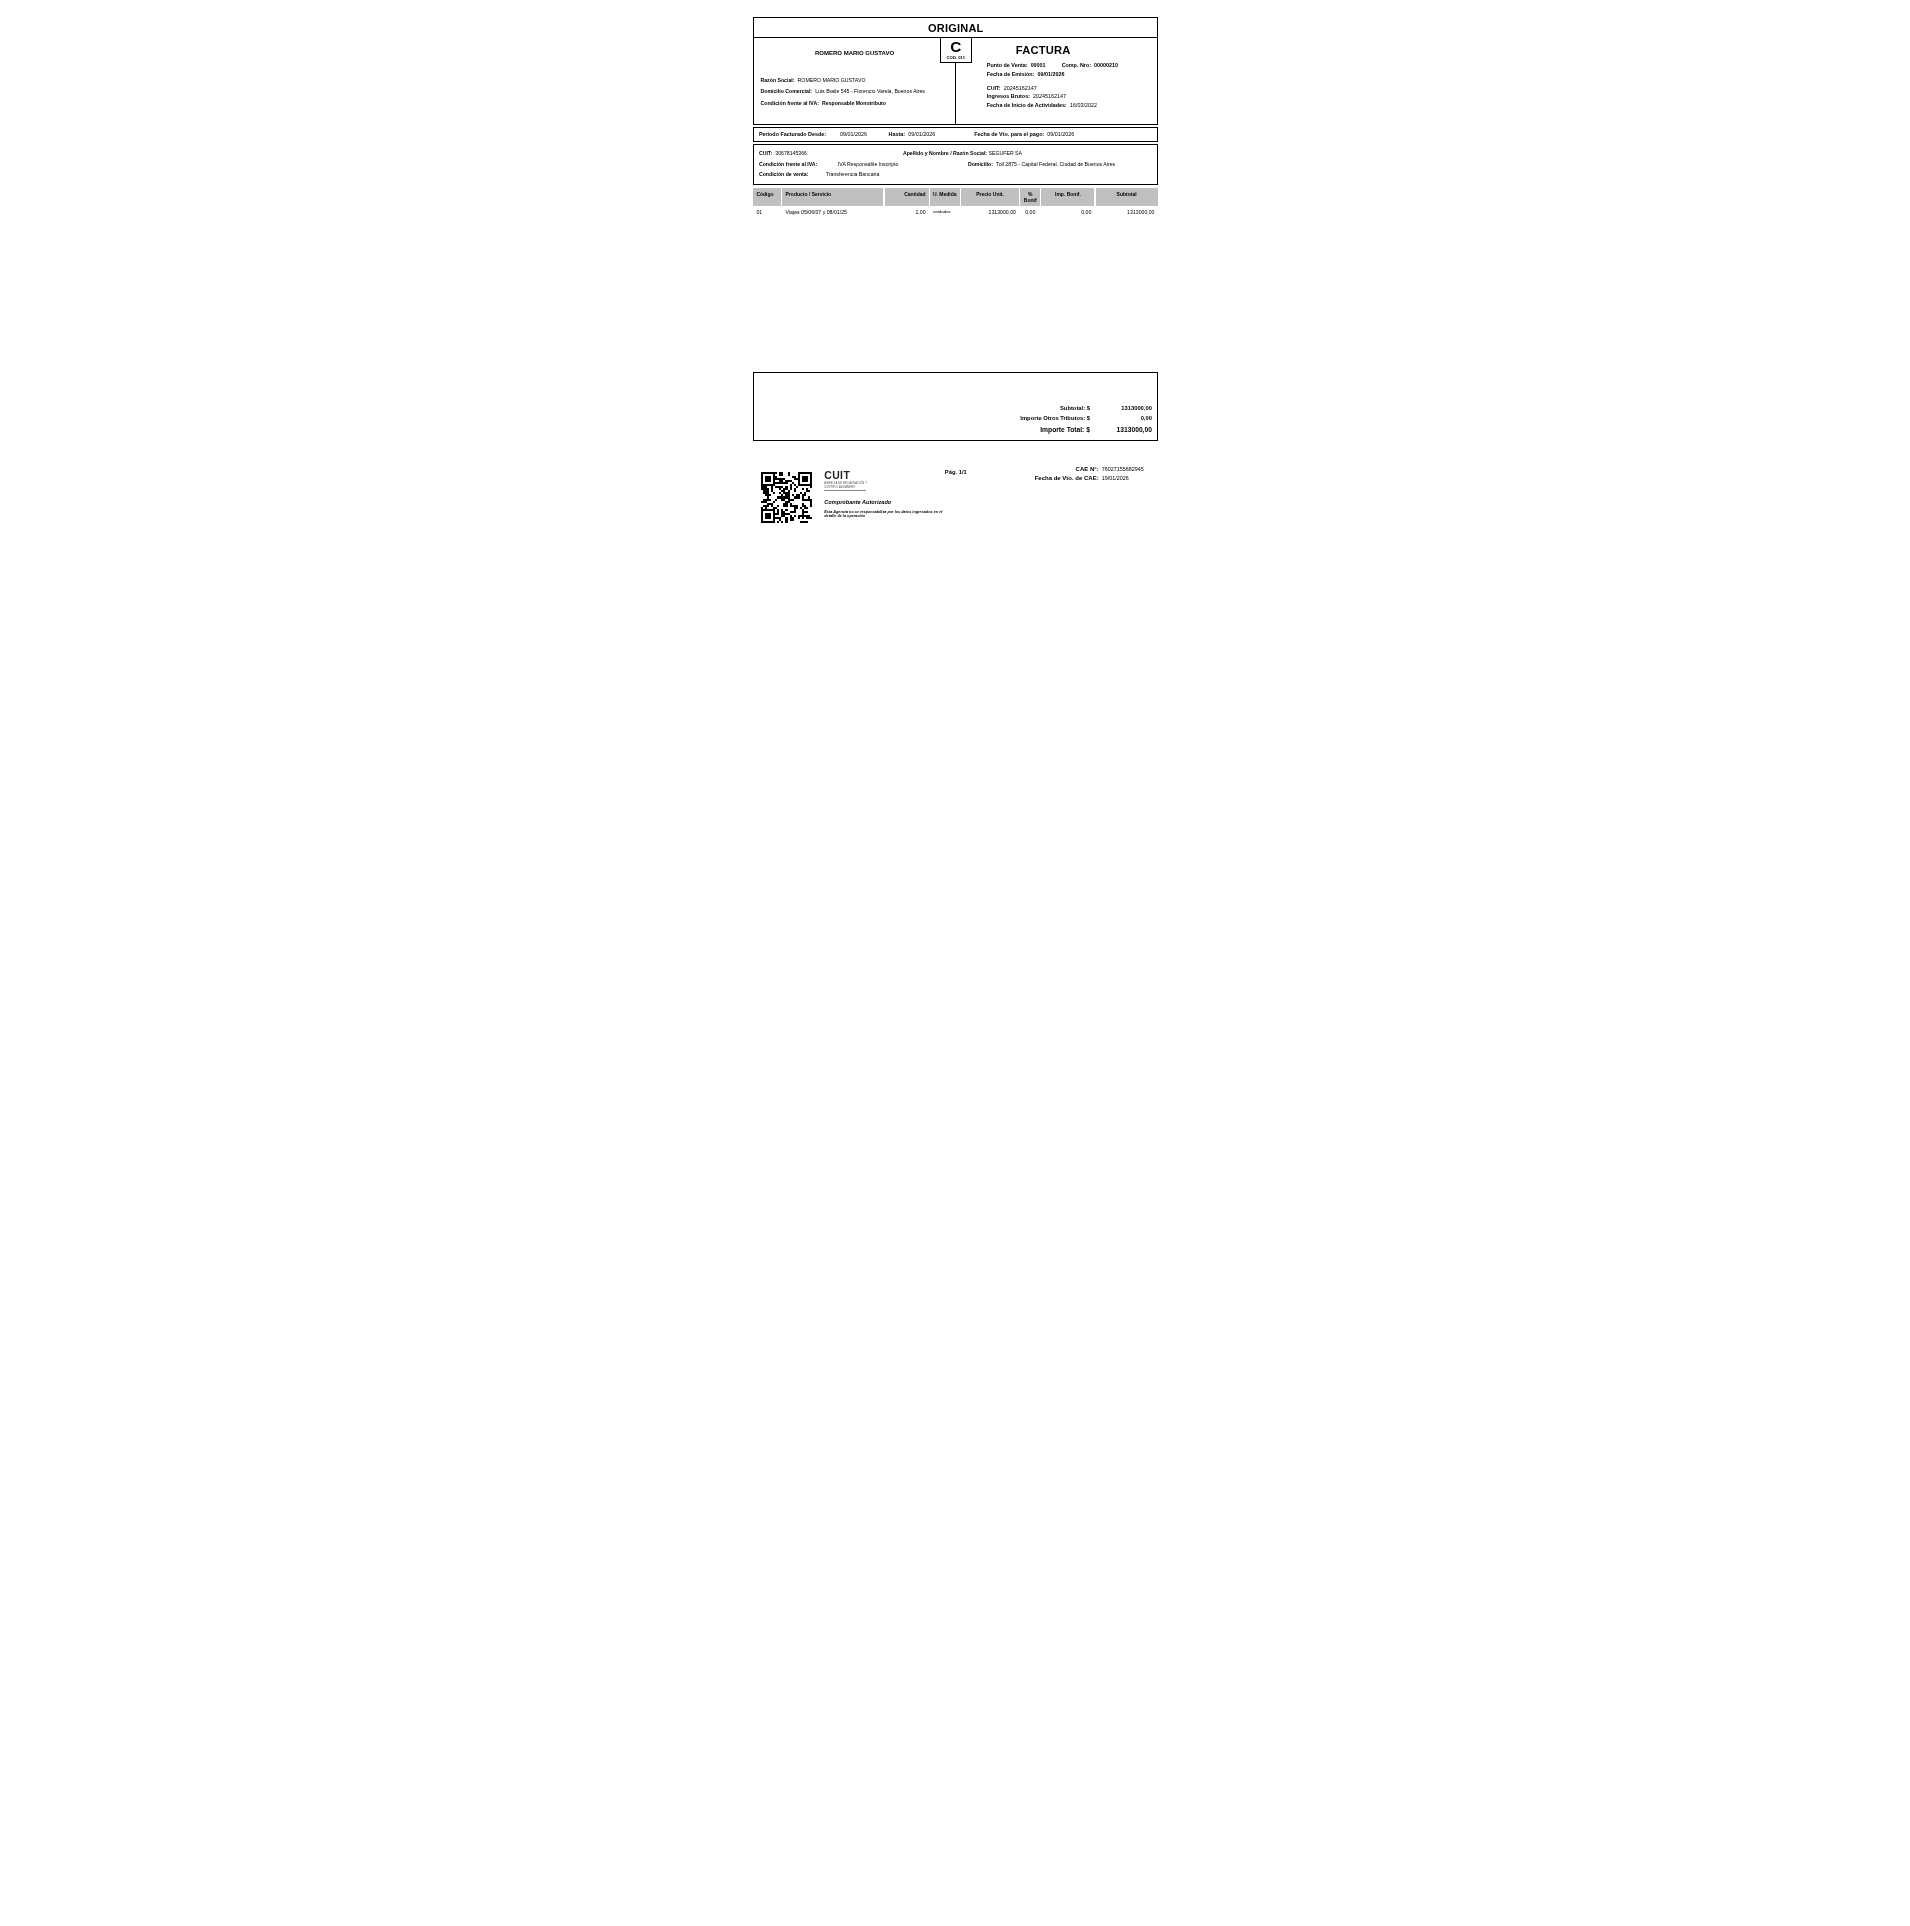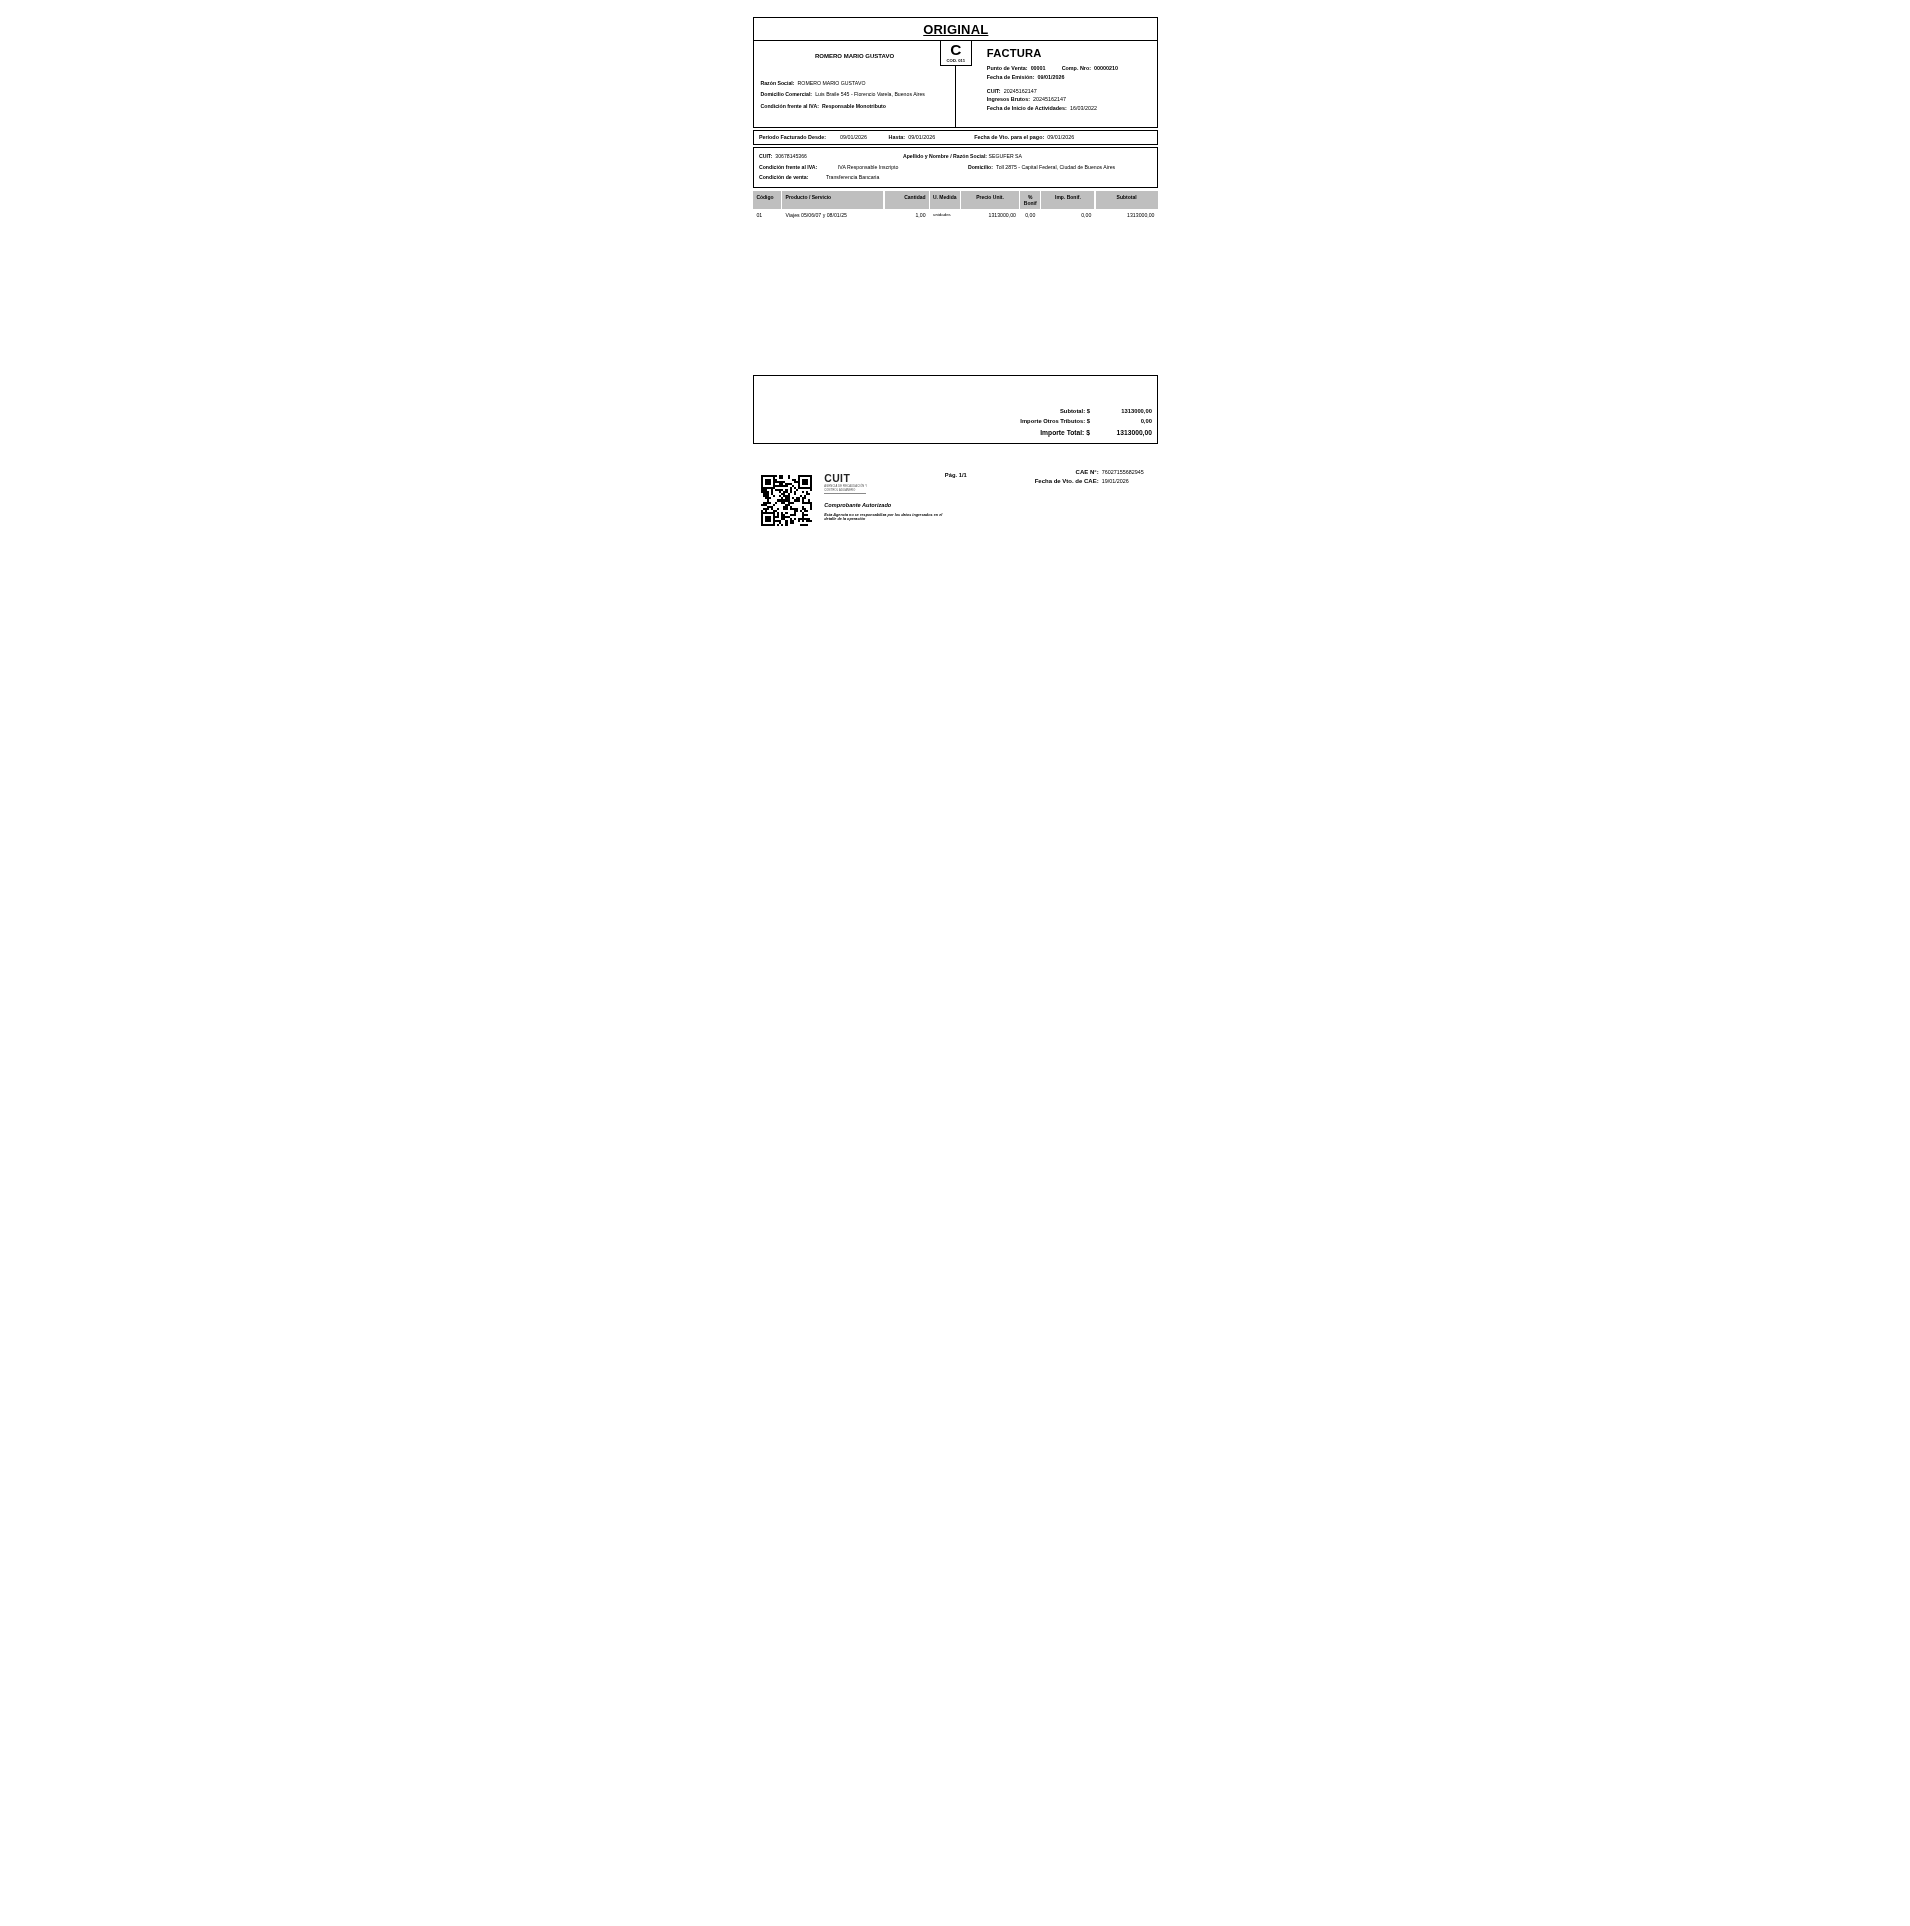--- a/index.html
+++ b/index.html
@@ -4,42 +4,42 @@
 <style>
   * { margin:0; padding:0; box-sizing:border-box; }
   html, body { background:#ffffff; }
   body { font-family:"Liberation Sans", sans-serif; color:#000; }
 
   .page { width:425px; height:601px; margin:0 auto; background:#fff; padding:17.3px 9.2px 0 10.8px; position:relative; }
 
   .lbl { font-weight:bold; }
 
   
-  .original-box { border:0.8px solid #000; text-align:center; padding:3.5px 0 3.1px; font-weight:bold; font-size:13px; letter-spacing:0.2px;text-decoration:underline; }
+  .original-box { border:0.8px solid #000; text-align:center; padding:3.5px 0 3.1px; font-weight:bold; font-size:11px; letter-spacing:0.2px; }
 
   
   .header-section { display:flex; border:0.8px solid #000; border-top:none; position:relative; min-height:87px; }
   .header-left  { width:50%; border-right:0.8px solid #000; padding:0 6.2px 4.6px; }
   .header-right { width:50%; padding:6.2px 3.9px 4.6px 31px; }
 
   .letter-box { position:absolute; left:50%; top:0; transform:translateX(-50%); width:32px; background:#fff;
                 border:0.8px solid #000; border-top:none; text-align:center; padding:0.8px 0 1.9px; z-index:2; }
   .letter { font-size:15.4px; font-weight:bold; line-height:1.05; }
   .letter-code { font-size:4.2px; font-weight:bold; margin-top:0.4px; }
 
   .issuer-name { text-align:center; font-weight:bold; font-size:6px; margin-top:12.3px; }
   .field { display:flex; margin-top:5px; font-size:5.2px; align-items:baseline; }
   .field .lbl { white-space:nowrap; }
   .field .val { margin-left:3.1px; }
   .f-razon { margin-top:21px; }
   .f-dom .val { max-width:116px; }
   .f-iva { margin-top:6.2px; }
   .f-iva .val { font-weight:bold; }
 
-  .factura-title { font-size:11.2px; font-weight:bold; letter-spacing:0.2px; }
+  .factura-title { font-size:11.2px; font-weight:bold; letter-spacing:0.2px;margin-left:29px; }
   .hr-row { display:flex; font-size:5.4px; margin-top:3.1px; align-items:baseline; }
   .hr-row .val { margin-left:3.1px; }
   .pv-row { margin-top:5.8px; }
   .pv-row .val, .fe-row .val { font-weight:bold; }
   .pair2 { margin-left:16px; display:flex; align-items:baseline; }
   .pair2 .val { margin-left:3.1px; }
   .cuit-row { margin-top:8px; }
   .tight { margin-top:2.3px; }
 
   

